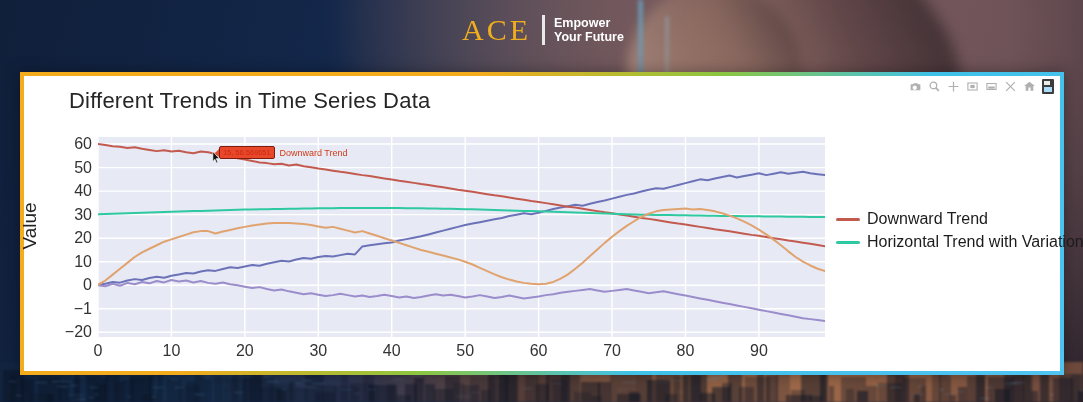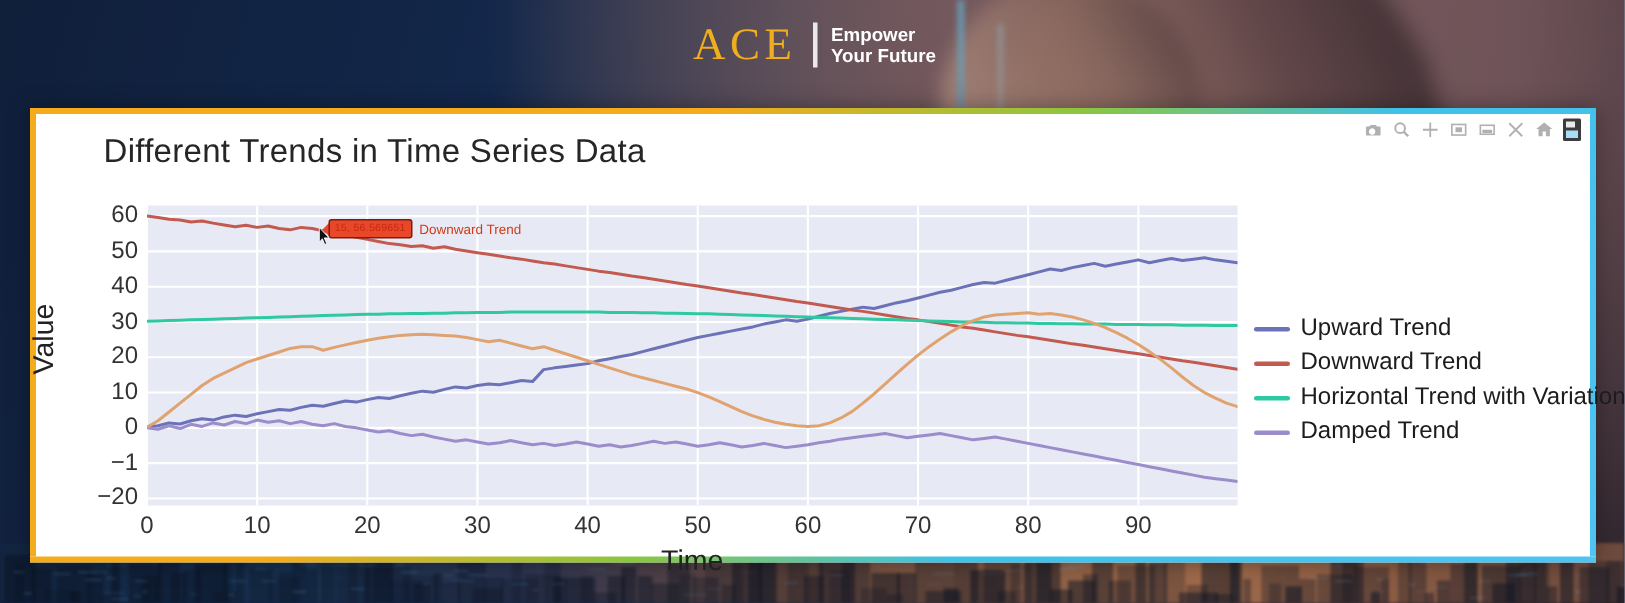--- a/index.html
+++ b/index.html
@@ -418,42 +418,33 @@
       <div class="xtick" style="left: 73.4343px;">10</div>
       <div class="xtick" style="left: 146.869px;">20</div>
       <div class="xtick" style="left: 220.303px;">30</div>
       <div class="xtick" style="left: 293.737px;">40</div>
       <div class="xtick" style="left: 367.172px;">50</div>
       <div class="xtick" style="left: 440.606px;">60</div>
       <div class="xtick" style="left: 514.04px;">70</div>
       <div class="xtick" style="left: 587.475px;">80</div>
       <div class="xtick" style="left: 660.909px;">90</div>
     </div>
-  <div id="xlabel">Time</div>
 
   <div id="tooltip" style="left: 186.152px; top: 70.2941px;">
     <span class="arrow"></span>
     <span class="box">15, 56.569651</span>
     <span class="trace">Downward Trend</span>
   </div>
   <svg id="cursor" viewBox="0 0 12 18" style="left: 188.152px; top: 75.2941px;">
     <path d="M1 1l9 9.5H5.6l2.2 5.3-1.8.8-2.2-5.3L1 14.6z" fill="#111" stroke="#fff" stroke-width=".8"></path>
   </svg>
 
   <div id="legend">
       <div class="lg">
-        <span class="sw" style="background: rgb(107, 114, 184);"></span>
-        <span class="lbl">Upward Trend</span>
-      </div>
-      <div class="lg">
         <span class="sw" style="background: rgb(195, 90, 79);"></span>
         <span class="lbl">Downward Trend</span>
       </div>
       <div class="lg">
         <span class="sw" style="background: rgb(46, 201, 160);"></span>
         <span class="lbl">Horizontal Trend with Variation</span>
       </div>
-      <div class="lg">
-        <span class="sw" style="background: rgb(155, 140, 203);"></span>
-        <span class="lbl">Damped Trend</span>
-      </div>
     </div>
 </div>
 
 </body></html>

